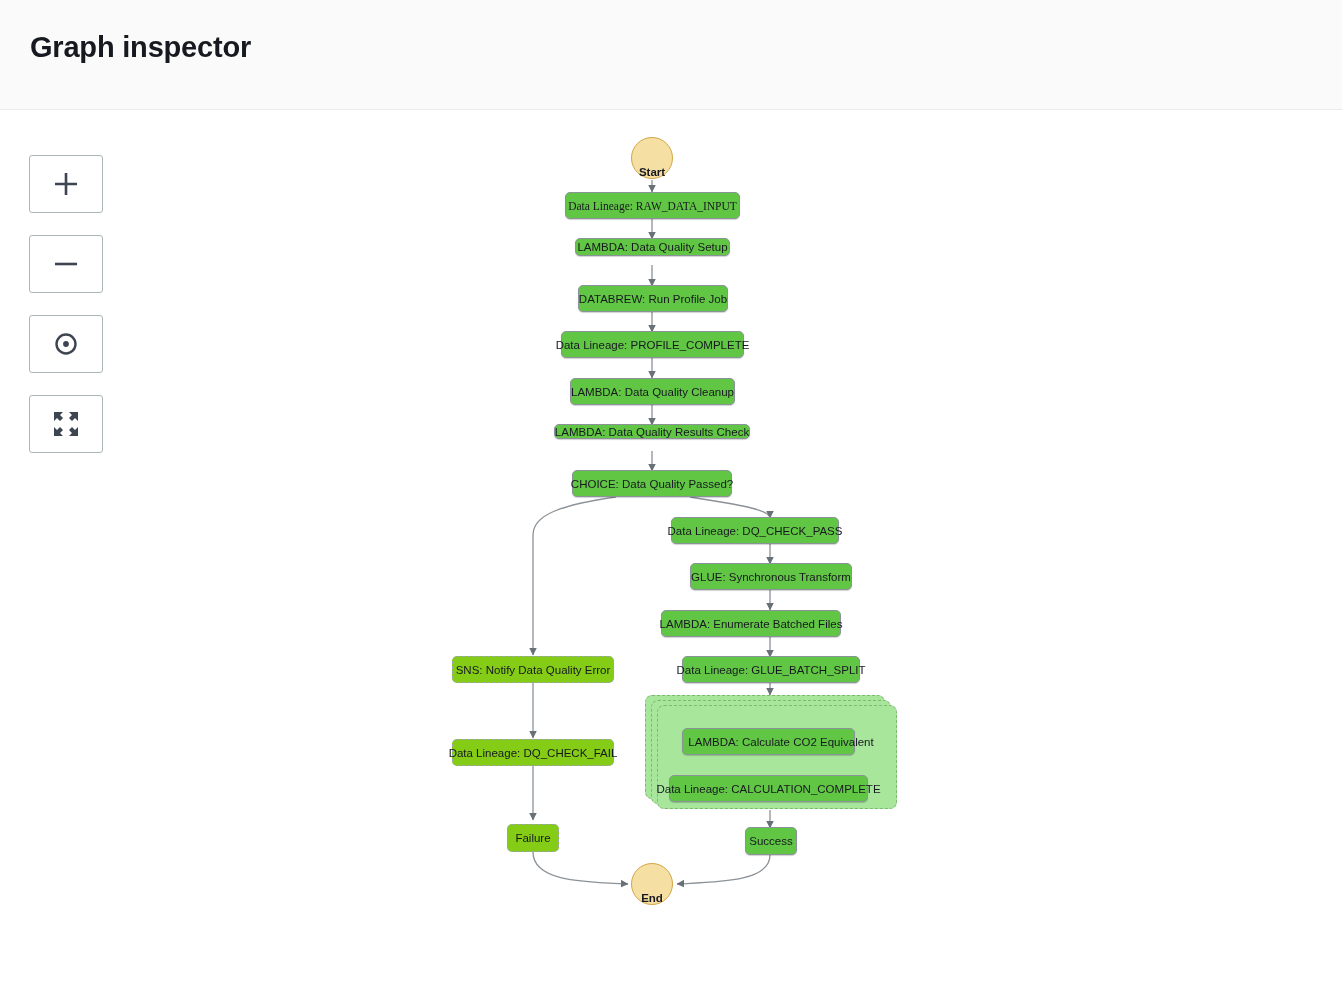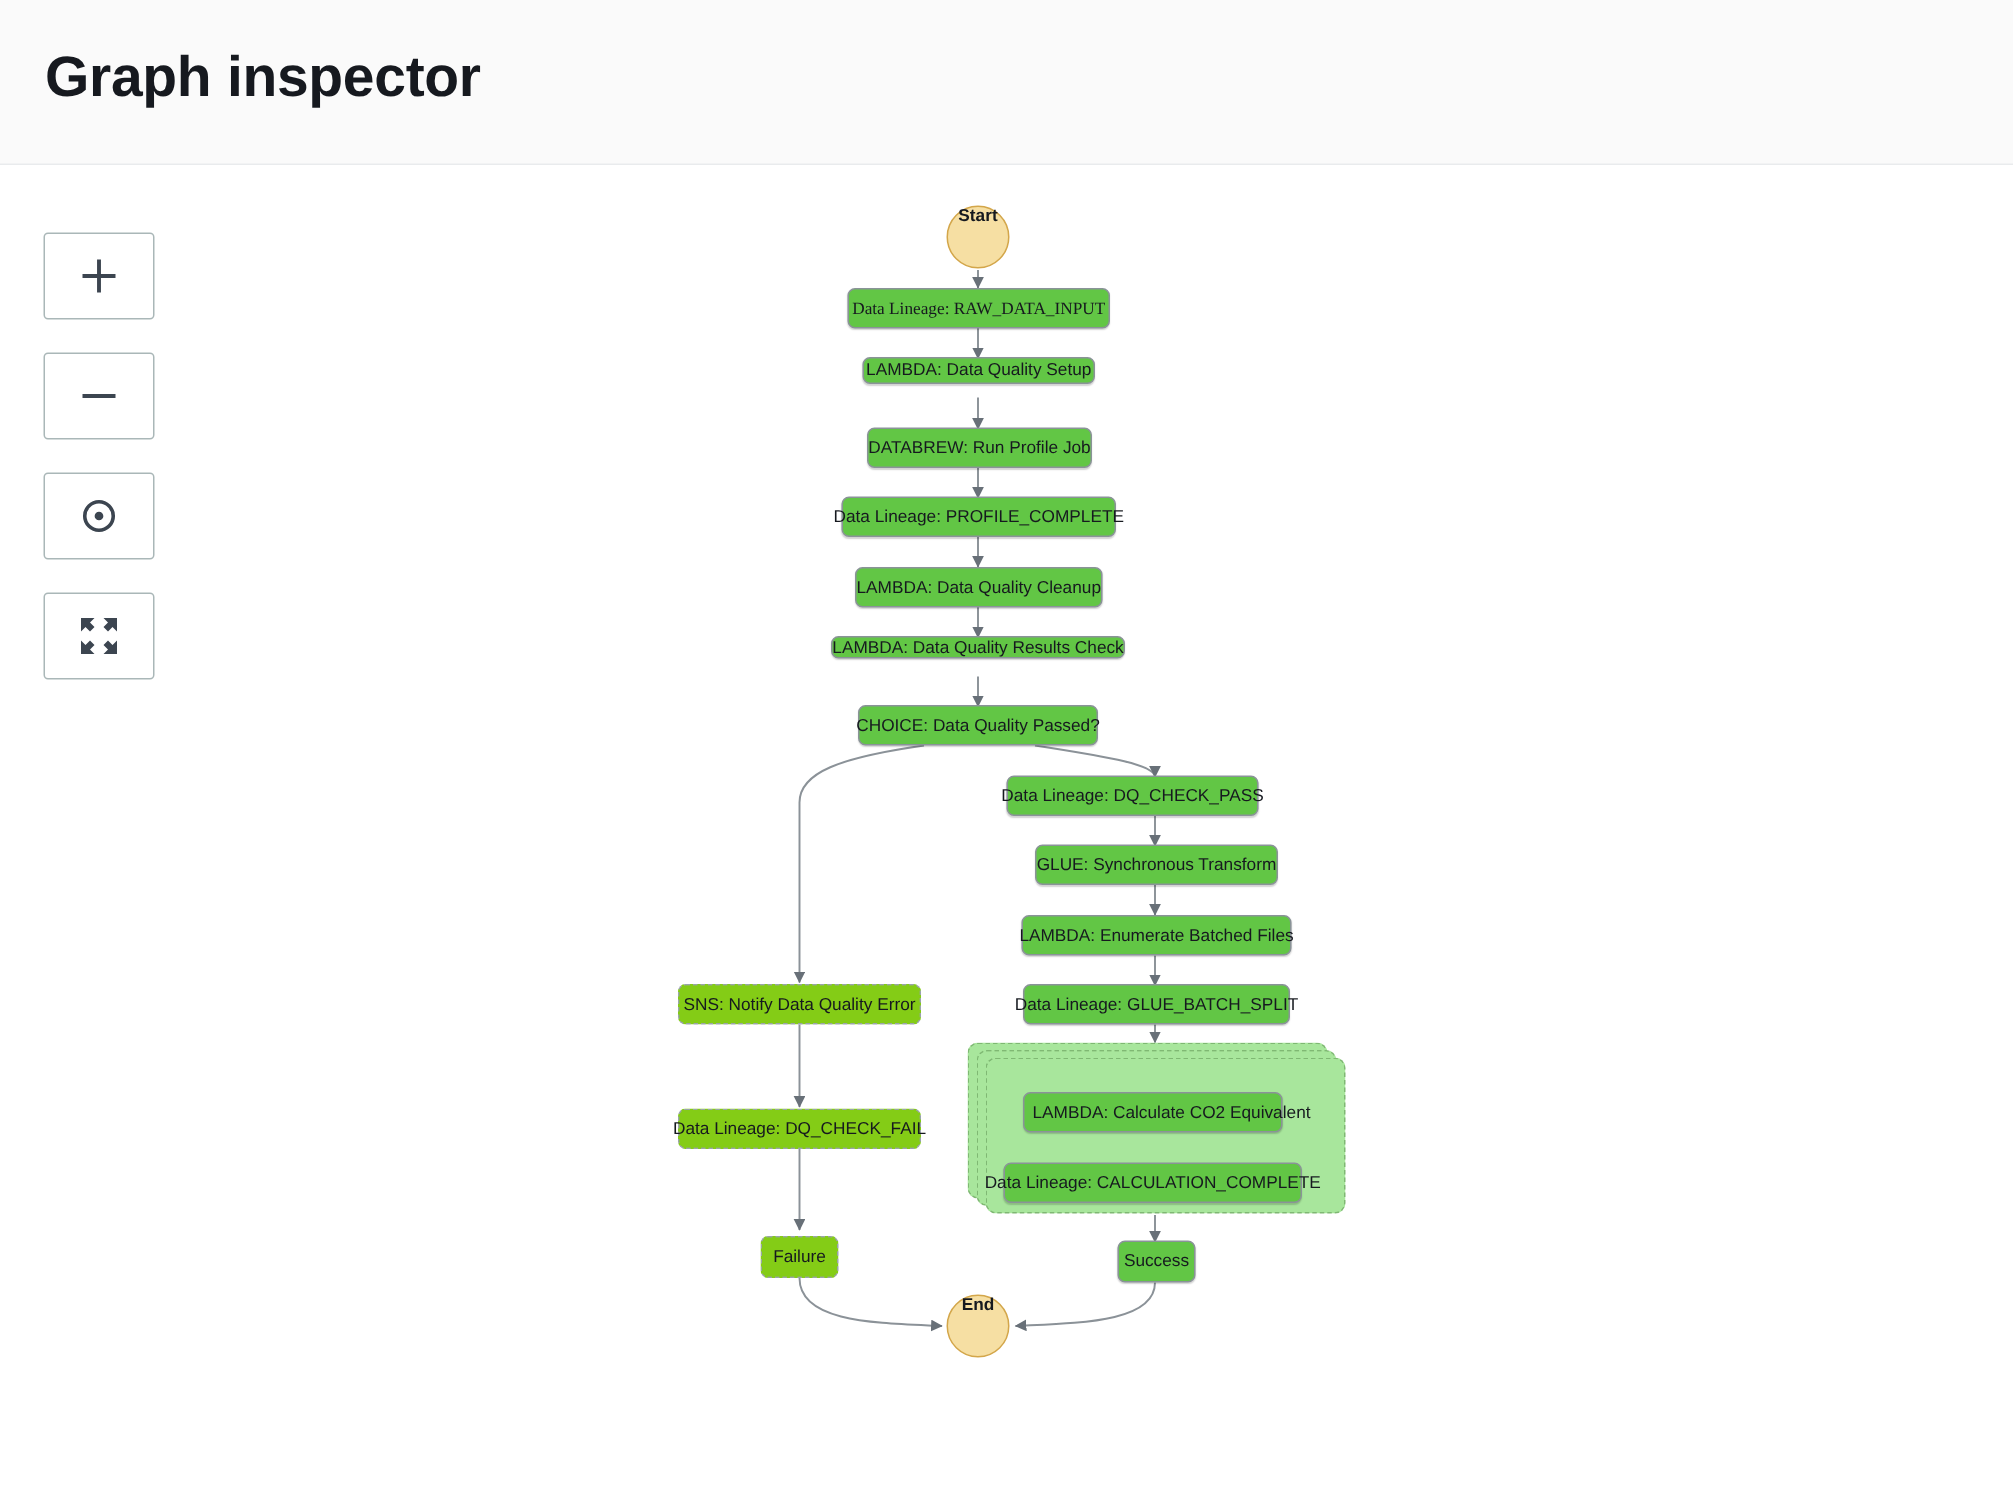--- a/index.html
+++ b/index.html
@@ -12,21 +12,21 @@
   }
   
   #header{
     position:absolute;left:0;top:0;width:1342px;height:110px;
     background:#fafafa;
     border-bottom:1px solid #e9ebed;
     box-sizing:border-box;
   }
   #page-title{
     position:absolute;left:30px;top:31px;
-    font-size:38px;font-weight:700;color:#16191f;
+    font-size:29px;font-weight:700;color:#16191f;
     letter-spacing:-0.2px;
   }
   
   #canvas{
     position:absolute;left:0;top:110px;width:1342px;height:898px;
     background:#ffffff;
   }
   
   .zoom-btn{
     position:absolute;left:29px;width:74px;height:58px;
@@ -60,21 +60,21 @@
     box-shadow:0 1px 1px rgba(0,0,0,.18);
   }
   .node.state-notrun{
     background:#84cc16;
     border:1px dashed #9aa4ab;
   }
   .terminal{
     position:absolute;
     width:42px;height:42px;border-radius:50%;
     background:#f6dfa3;border:1px solid #d3a64a;
-    display:flex;align-items:flex-start;justify-content:center;
+    display:flex;align-items:flex-end;justify-content:center;
     font-size:11.5px;font-weight:700;color:#16191f;
     box-sizing:border-box;
     cursor:pointer;
   }
   
   #map-state{
     position:absolute;
     cursor:pointer;
   }
   .map-layer{
@@ -208,21 +208,21 @@
     <div class="node state-notrun" style="left:507px;top:714px;width:52px;height:28px;">
       <span>Failure</span>
     </div>
 
     <div class="node state-succeeded" style="left:671px;top:407px;width:168px;height:27px;">
       <span>Data Lineage: DQ_CHECK_PASS</span>
     </div>
     <div class="node state-succeeded" style="left:690px;top:453px;width:162px;height:27px;">
       <span>GLUE: Synchronous Transform</span>
     </div>
-    <div class="node state-succeeded" style="left:681px;top:500px;width:180px;height:27px;">
+    <div class="node state-succeeded" style="left:661px;top:500px;width:180px;height:27px;">
       <span>LAMBDA: Enumerate Batched Files</span>
     </div>
     <div class="node state-succeeded" style="left:682px;top:546px;width:178px;height:27px;">
       <span>Data Lineage: GLUE_BATCH_SPLIT</span>
     </div>
 
     <div id="map-state" style="left:645px;top:585px;width:252px;height:116px;">
       <div class="map-layer l3" style="width:240px;height:104px;"></div>
       <div class="map-layer l2" style="width:240px;height:104px;"></div>
       <div class="map-layer l1" style="width:240px;height:104px;"></div>

